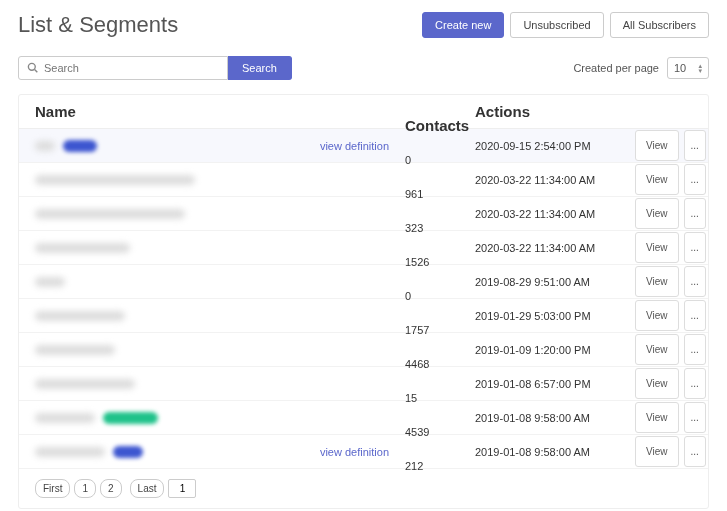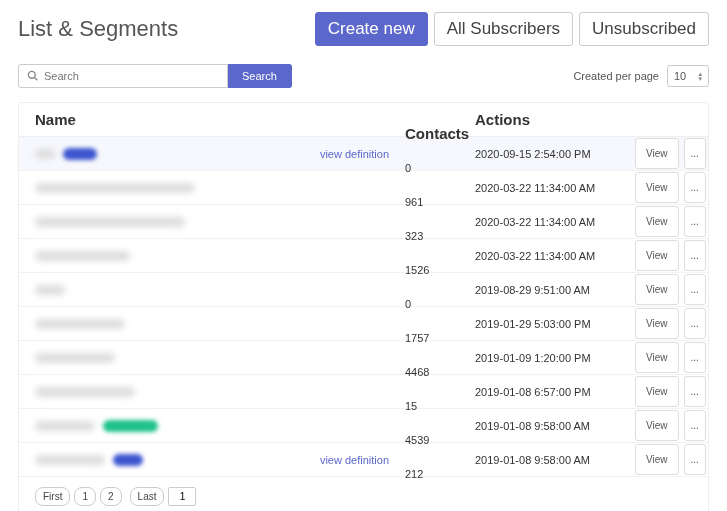--- a/index.html
+++ b/index.html
@@ -1,21 +1,21 @@
 <!DOCTYPE html>
 <html><head>
 <meta charset="utf-8">
 <style>
 * { box-sizing: border-box; margin: 0; padding: 0; }
 body { font-family: -apple-system, BlinkMacSystemFont, "Segoe UI", Arial, sans-serif; background: #fff; color: #333; font-size: 12px; }
 .page { width: 727px; height: 511px; padding: 12px 18px; }
 .header { display: flex; justify-content: space-between; align-items: center; margin-bottom: 18px; }
 .title { font-size: 22px; font-weight: 300; color: #555; }
 .header-actions { display: flex; gap: 6px; }
-.btn { padding: 6px 12px; border: 1px solid #ccc; border-radius: 3px; background: #fff; font-size: 17px; cursor: pointer; color: #444; }
+.btn { padding: 6px 12px; border: 1px solid #ccc; border-radius: 3px; background: #fff; font-size: 11px; cursor: pointer; color: #444; }
 .btn-primary { background: #5b67cb; border-color: #5b67cb; color: #fff; }
 .searchbar { display: flex; justify-content: space-between; align-items: center; margin-bottom: 14px; }
 .search-group { display: flex; }
 .search-input-wrap { display: flex; align-items: center; border: 1px solid #ccc; border-radius: 3px 0 0 3px; padding: 4px 8px; width: 210px; background: #fff; }
 .search-icon { font-size: 11px; color: #888; margin-right: 6px; }
 .search-input { border: none; outline: none; font-size: 11px; flex: 1; background: transparent; }
 .search-btn { background: #5b67cb; color: #fff; border: 1px solid #5b67cb; border-left: none; border-radius: 0 3px 3px 0; padding: 5px 14px; font-size: 11px; cursor: pointer; }
 .rpp { display: flex; align-items: center; gap: 8px; font-size: 11px; color: #555; }
 .rpp-select { border: 1px solid #ccc; border-radius: 3px; padding: 4px 6px; display: flex; align-items: center; gap: 10px; min-width: 42px; justify-content: space-between; }
 .stepper { display: flex; flex-direction: column; line-height: 5px; font-size: 7px; color: #888; }
@@ -39,22 +39,22 @@
 .pg-input { border: 1px solid #ccc; border-radius: 2px; padding: 3px 6px; font-size: 10px; width: 28px; text-align: center; }
 </style>
 </head>
 <body>
 
 <div class="page">
   <div class="header">
     <div class="title">List &amp; Segments</div>
     <div class="header-actions">
       <button class="btn btn-primary">Create new</button>
+      <button class="btn">Unsubscribed</button>
       <button class="btn">All Subscribers</button>
-      <button class="btn">Unsubscribed</button>
     </div>
   </div>
 
   <div class="searchbar">
     <div class="search-group">
       <div class="search-input-wrap">
         <span class="search-icon">
           <svg width="11" height="11" viewBox="0 0 16 16" fill="none" stroke="#888" stroke-width="2">
               <circle cx="7" cy="7" r="5"></circle>
               <line x1="11" y1="11" x2="15" y2="15"></line>

